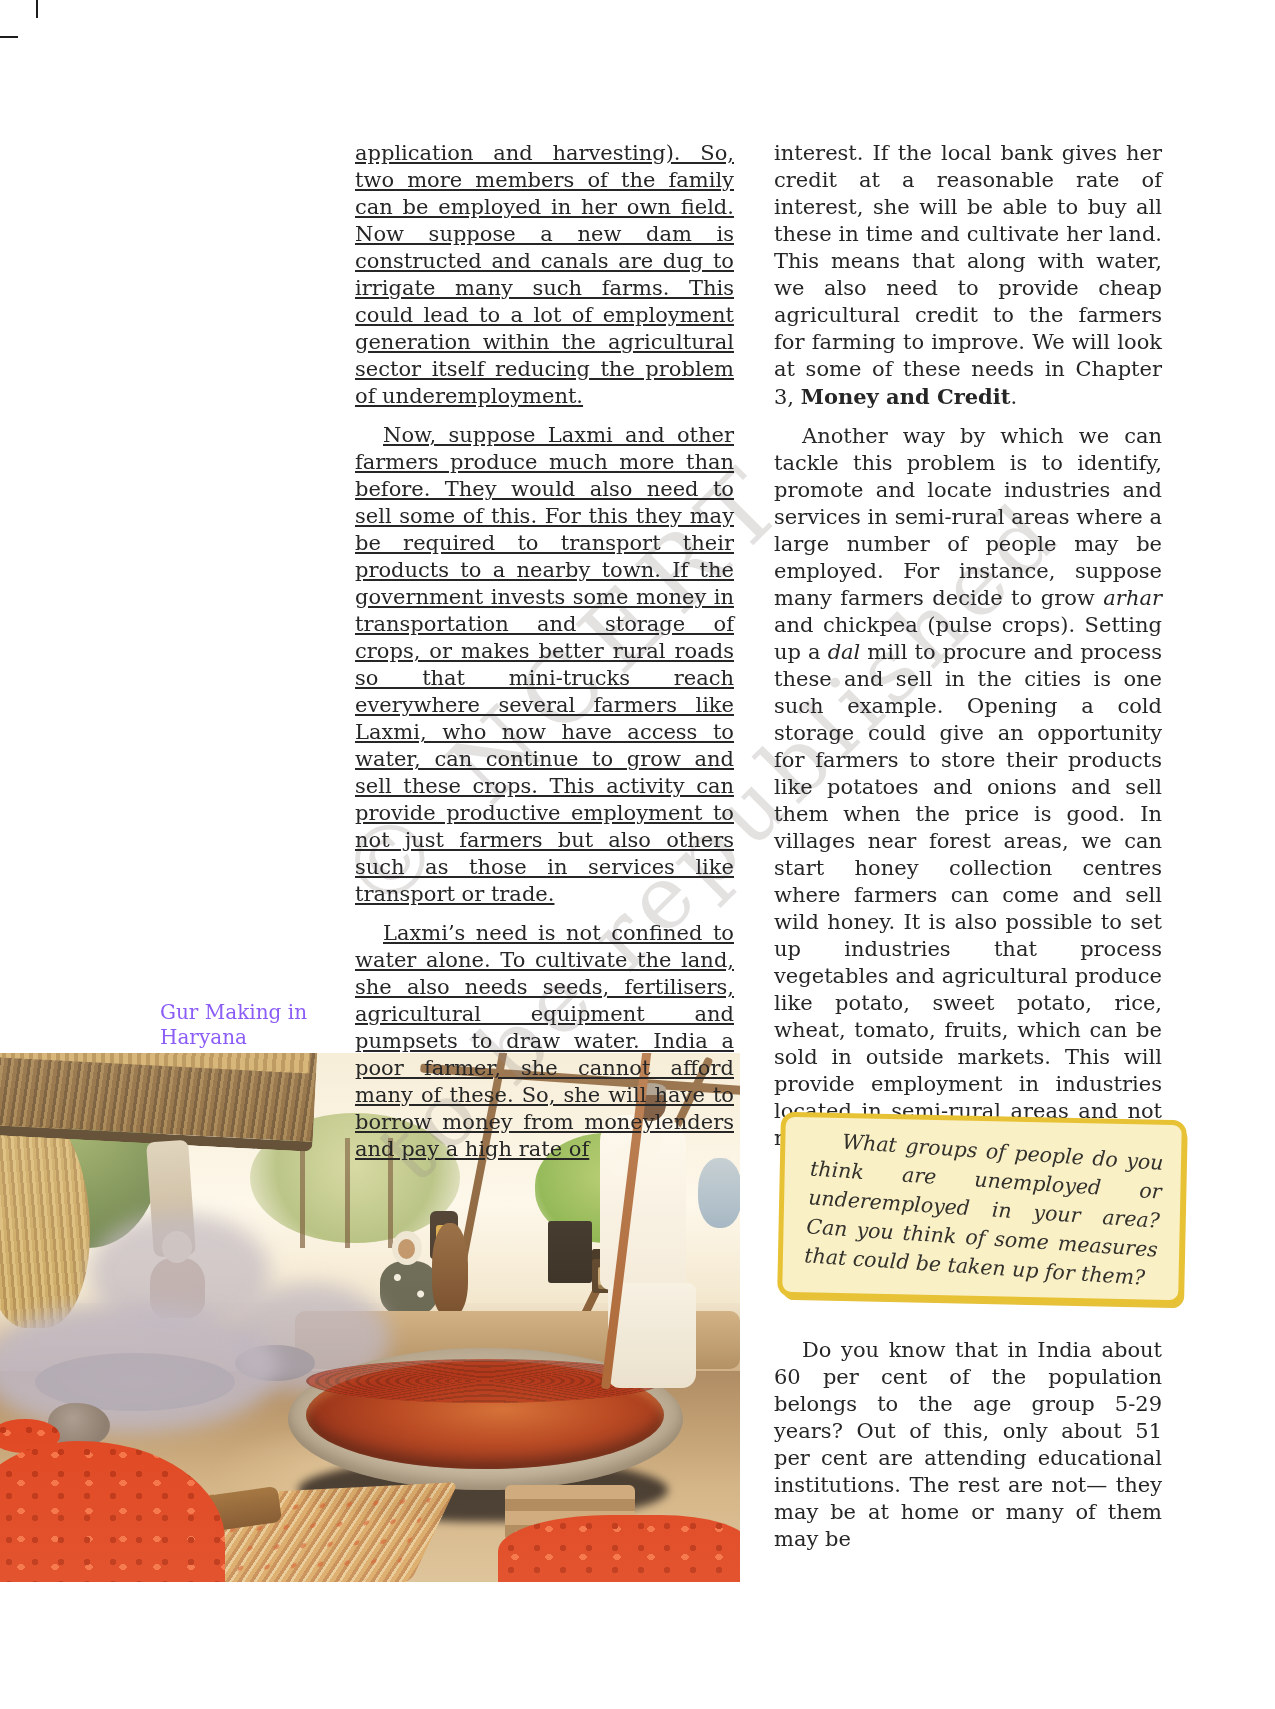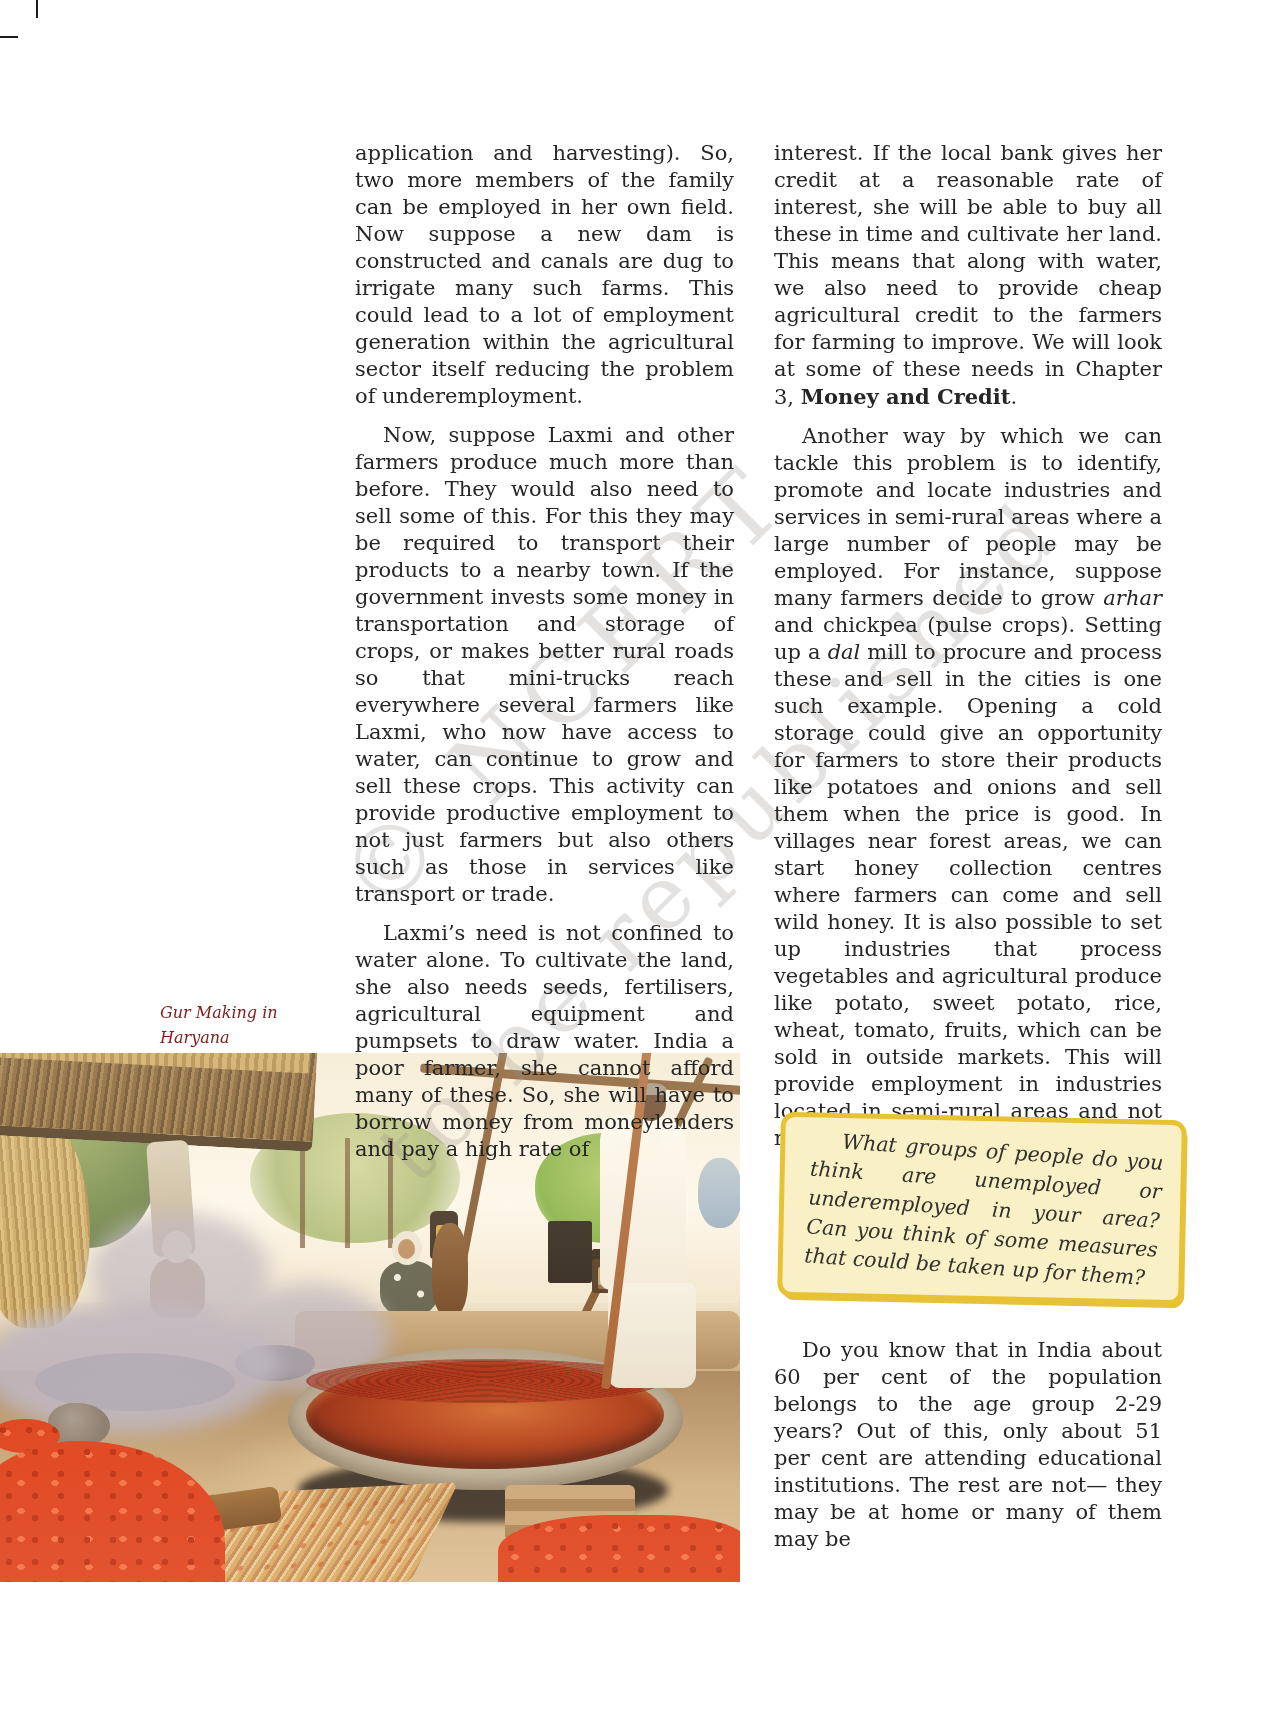--- a/index.html
+++ b/index.html
@@ -20,28 +20,28 @@
     color:rgba(150,143,135,0.26);
     text-align:center;pointer-events:none;
     font-family:"DejaVu Serif",serif;
   }
   .watermark .wm1{font-size:96px;letter-spacing:14px;margin-bottom:110px;}
   .watermark .wm2{font-size:88px;letter-spacing:8px;}
 
   
   .content{position:absolute;inset:0;z-index:3;}
   .col{position:absolute;top:140px;font-size:21px;line-height:27px;text-align:justify;}
-  .col-left{left:355px;width:379px;}
+  .col-left{left:355px;width:379px;text-decoration:underline;}
   .col-right{left:774px;width:388px;}
   .para{margin:0 0 12px 0;}
   .para.indent{text-indent:28px;}
 
   .caption{
     position:absolute;left:160px;top:1000px;width:150px;z-index:3;
-    font-style:italic;font-size:16px;line-height:25px;color:#7f1d1d;
+    font-size:20px;line-height:25px;color:#8b5cf6;
   }
 
   
   .qbox{
     position:absolute;left:779px;top:1116px;width:352px;z-index:3;
     background:#faf0c6;border:5px solid #e8c235;border-radius:14px;
     transform:rotate(1.2deg);
     box-shadow:3px 5px 0 -2px #e6c13a;
     padding:16px 20px 14px 24px;
   }
@@ -230,16 +230,16 @@
     <p class="para indent"><span>Another way by which we can tackle this problem is to identify, promote and locate industries and services in semi-rural areas where a large number of people may be employed. For instance, suppose many farmers decide to grow </span><span style="font-style: italic;">arhar</span><span> and chickpea (pulse crops). Setting up a </span><span style="font-style: italic;">dal</span><span> mill to procure and process these and sell in the cities is one such example. Opening a cold storage could give an opportunity for farmers to store their products like potatoes and onions and sell them when the price is good. In villages near forest areas, we can start honey collection centres where farmers can come and sell wild honey. It is also possible to set up industries that process vegetables and agricultural produce like potato, sweet potato, rice, wheat, tomato, fruits, which can be sold in outside markets. This will provide employment in industries located in semi-rural areas and not necessarily in large urban centres.</span></p>
   </div>
 
   <div class="caption">Gur Making in Haryana</div>
 
   <div class="qbox">
     <div class="qbox-text">What groups of people do you think are unemployed or underemployed in your area? Can you think of some measures that could be taken up for them?</div>
   </div>
 
   <div class="col col-right" style="top:1337px">
-    <p class="para indent">Do you know that in India about 60 per cent of the population belongs to the age group 2-29 years? Out of this, only about 51 per cent are attending educational institutions. The rest are not— they may be at home or many of them may be</p>
+    <p class="para indent">Do you know that in India about 60 per cent of the population belongs to the age group 5-29 years? Out of this, only about 51 per cent are attending educational institutions. The rest are not— they may be at home or many of them may be</p>
   </div>
 
 </div>
 
 </body></html>

